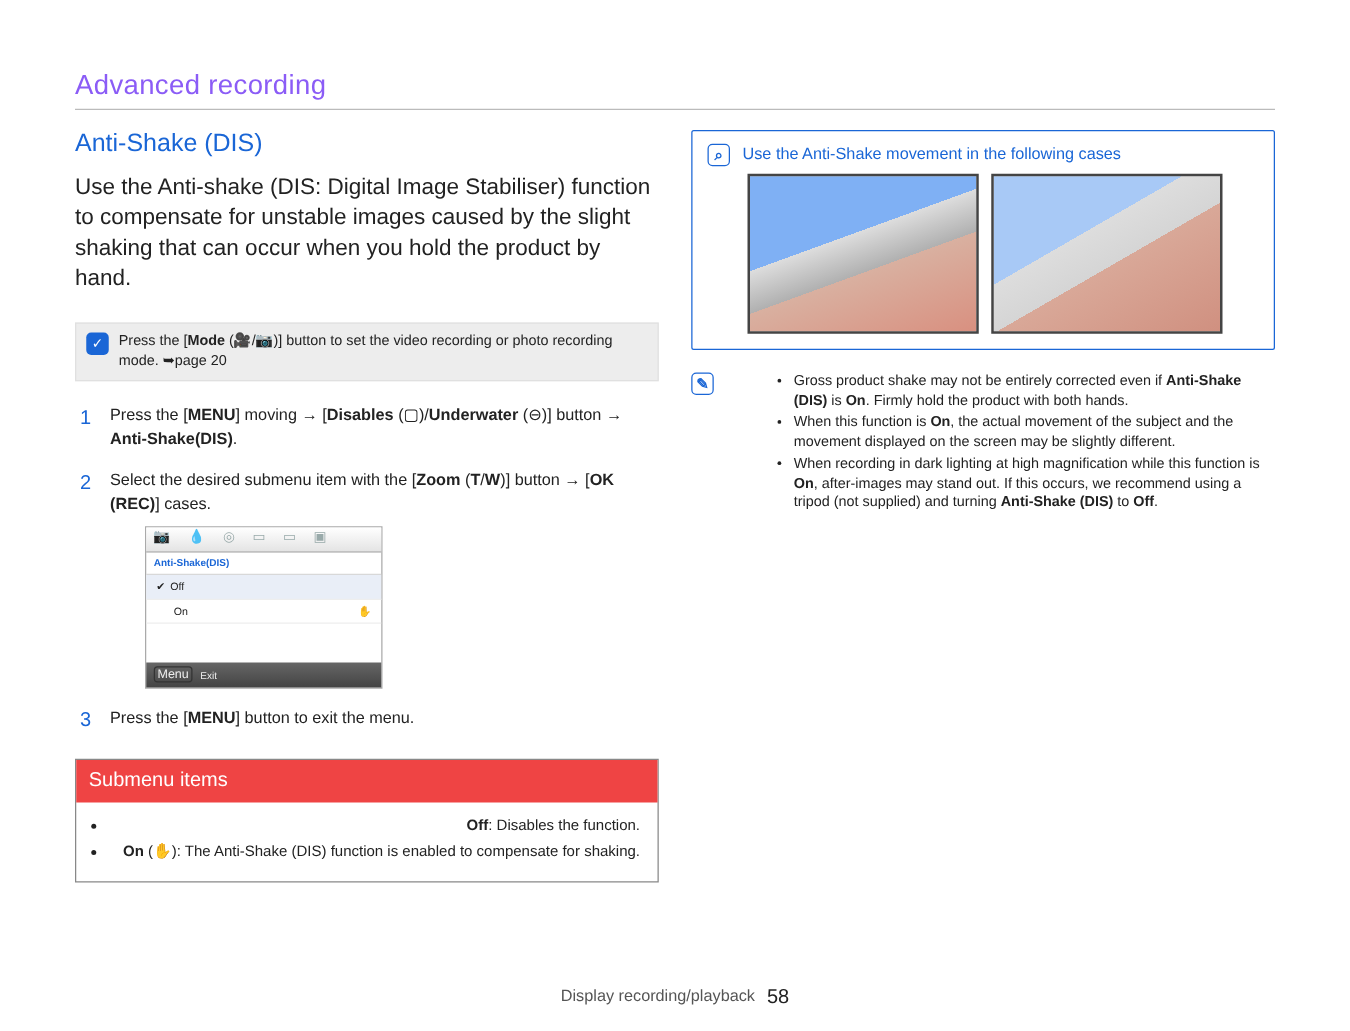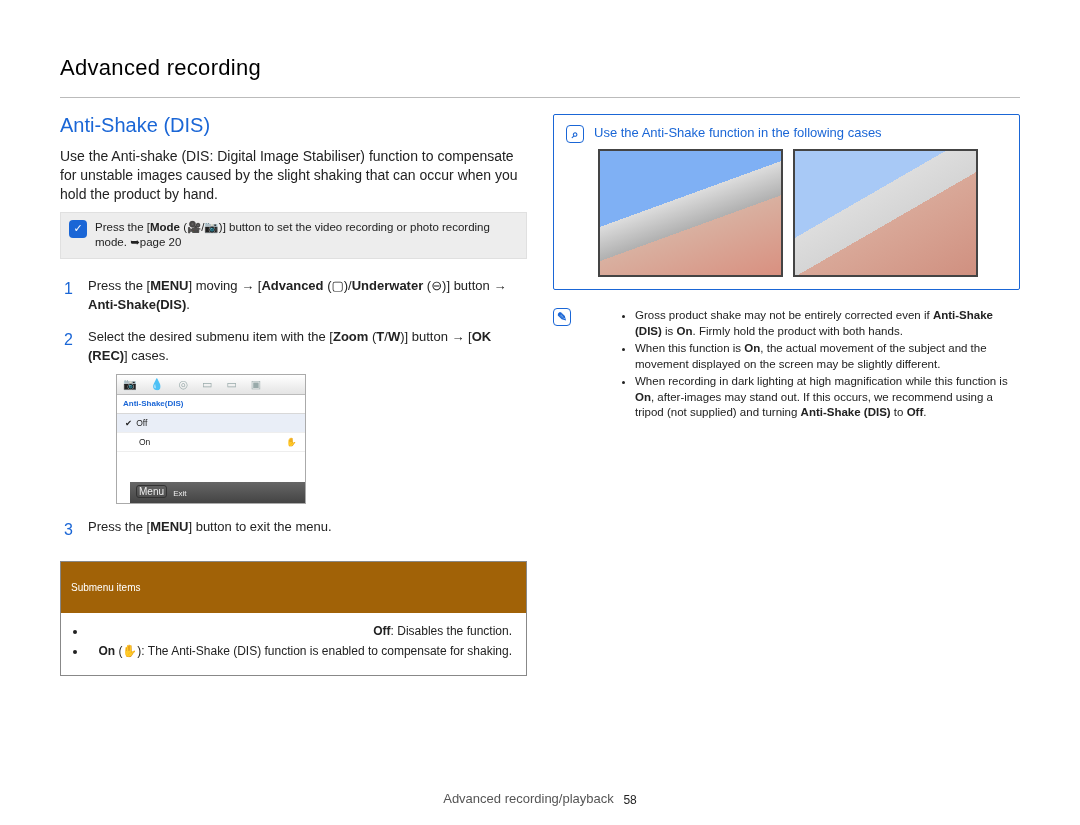--- a/index.html
+++ b/index.html
@@ -9,45 +9,45 @@
     color: #222;
     background: #fff;
     width: 1080px;
     height: 825px;
     position: relative;
     padding: 55px 60px 40px 60px;
   }
   .chapter-title {
     font-size: 22px;
     font-weight: 300;
-    color: #000000;
-    margin-bottom: 16px;
+    color: #8b5cf6;
+    margin-bottom: 6px;
     letter-spacing: 0.3px;
   }
   .hr {
     border: none;
     border-top: 1px solid #bbb;
     margin-bottom: 16px;
   }
   .cols {
     display: flex;
     gap: 26px;
   }
   .col-left { flex: 1; min-width: 0; }
   .col-right { flex: 1; min-width: 0; }
   .section-title {
     font-size: 20px;
     font-weight: 400;
     color: #1a66d6;
     margin-bottom: 10px;
   }
   .para {
-    font-size: 14px;
+    font-size: 18px;
     line-height: 1.35;
-    margin-bottom: 8px;
+    margin-bottom: 24px;
   }
   .note-gray {
     background: #ededed;
     border: 1px solid #e0e0e0;
     padding: 7px 10px 7px 8px;
     display: flex;
     gap: 8px;
     align-items: flex-start;
     font-size: 11.5px;
     line-height: 1.35;
@@ -134,36 +134,36 @@
     font-size: 8.5px;
     border-bottom: 1px solid #eee;
     display: flex;
     justify-content: space-between;
     align-items: center;
   }
   .screenshot-row.sel { background: #e9eef7; }
   .screenshot-exit {
     position: absolute;
     bottom: 0;
-    left: 13px;
+    left: 0;
     right: 0;
     background: linear-gradient(#666,#444);
     color: #eee;
     font-size: 8px;
     padding: 3px 6px;
   }
   .submenu-box {
     border: 1px solid #888;
     margin-top: 24px;
   }
   .submenu-head {
-    background: #a16207;
+    background: #ef4444;
     color: #fff;
-    font-size: 10px;
-    padding: 20px 10px;
+    font-size: 16px;
+    padding: 8px 10px;
     font-weight: 500;
   }
   .submenu-body {
     padding: 10px 14px 12px 22px;
     font-size: 12px;
     text-align: right;
   }
   .submenu-body ul {
     list-style: disc;
     padding-left: 4px;
@@ -224,21 +224,21 @@
   .footer {
     position: absolute;
     bottom: 18px;
     left: 0;
     right: 0;
     text-align: center;
     font-size: 13px;
     color: #555;
   }
   .footer .pn {
-    font-size: 12px;
+    font-size: 16px;
     color: #222;
     margin-left: 6px;
     vertical-align: -1px;
   }
   .arr { font-family: Arial; }
   .camicon {
     display:inline-block;
     font-size:10px;
     border:1px solid #333;
     border-radius:3px;
@@ -261,21 +261,21 @@
 
     <div class="note-gray">
       <span class="icon-box-blue">✓</span>
       <span>
         <span>Press the [</span><b>Mode</b><span> (🎥/📷)] button to set the video recording or photo recording mode. </span><span>➥page 20</span>
       </span>
     </div>
 
     <ol class="steps">
       <li>
-        <span>Press the [</span><span class="bold">MENU</span><span>] moving </span><span class="arr">→</span><span> [</span><span class="bold">Advanced</span><span> (▢)/</span><span class="bold">Underwater</span><span> (⊖)] button </span><span class="arr">→</span><span> </span><span class="bold">Anti-Shake(DIS)</span><span>.</span>
+        <span>Press the [</span><span class="bold">MENU</span><span>] moving </span><span class="arr">→</span><span> [</span><span class="bold">Disables</span><span> (▢)/</span><span class="bold">Underwater</span><span> (⊖)] button </span><span class="arr">→</span><span> </span><span class="bold">Anti-Shake(DIS)</span><span>.</span>
       </li>
       <li>
         <span>Select the desired submenu item with the [</span><span class="bold">Zoom</span><span> (</span><span class="bold">T</span><span>/</span><span class="bold">W</span><span>)] button </span><span class="arr">→</span><span> [</span><span class="bold">OK (REC)</span><span>] cases.</span>
         <div class="screenshot-box">
           <div class="screenshot-tabs">
             <span>📷</span>
             <span style="color:#4aa3e0">💧</span>
             <span>◎</span>
             <span>▭</span>
             <span>▭</span>
@@ -313,35 +313,35 @@
           </li>
         </ul>
       </div>
     </div>
   </div>
 
   <div class="col-right">
     <div class="blue-box">
       <div class="blue-box-head">
         <span class="icon-box-outline">⌕</span>
-        <span>Use the Anti-Shake function in the following cases</span>
+        <span>Use the Anti-Shake movement in the following cases</span>
       </div>
       <div class="thumbs">
         <div class="thumb a"></div>
         <div class="thumb b"></div>
       </div>
     </div>
 
     <div class="notes-box">
       <span class="icon-box-outline" style="border-radius:4px">✎</span>
       <ul>
         <li>Gross product shake may not be entirely corrected even if <b>Anti-Shake (DIS)</b> is <b>On</b>. Firmly hold the product with both hands.</li>
         <li>When this function is <b>On</b>, the actual movement of the subject and the movement displayed on the screen may be slightly different.</li>
         <li>When recording in dark lighting at high magnification while this function is <b>On</b>, after-images may stand out. If this occurs, we recommend using a tripod (not supplied) and turning <b>Anti-Shake (DIS)</b> to <b>Off</b>.</li>
       </ul>
     </div>
   </div>
 </div>
 
 <div class="footer">
-  <span>Advanced recording/playback</span>
+  <span>Display recording/playback</span>
   <span class="pn">58</span>
 </div>
 
 </body></html>

